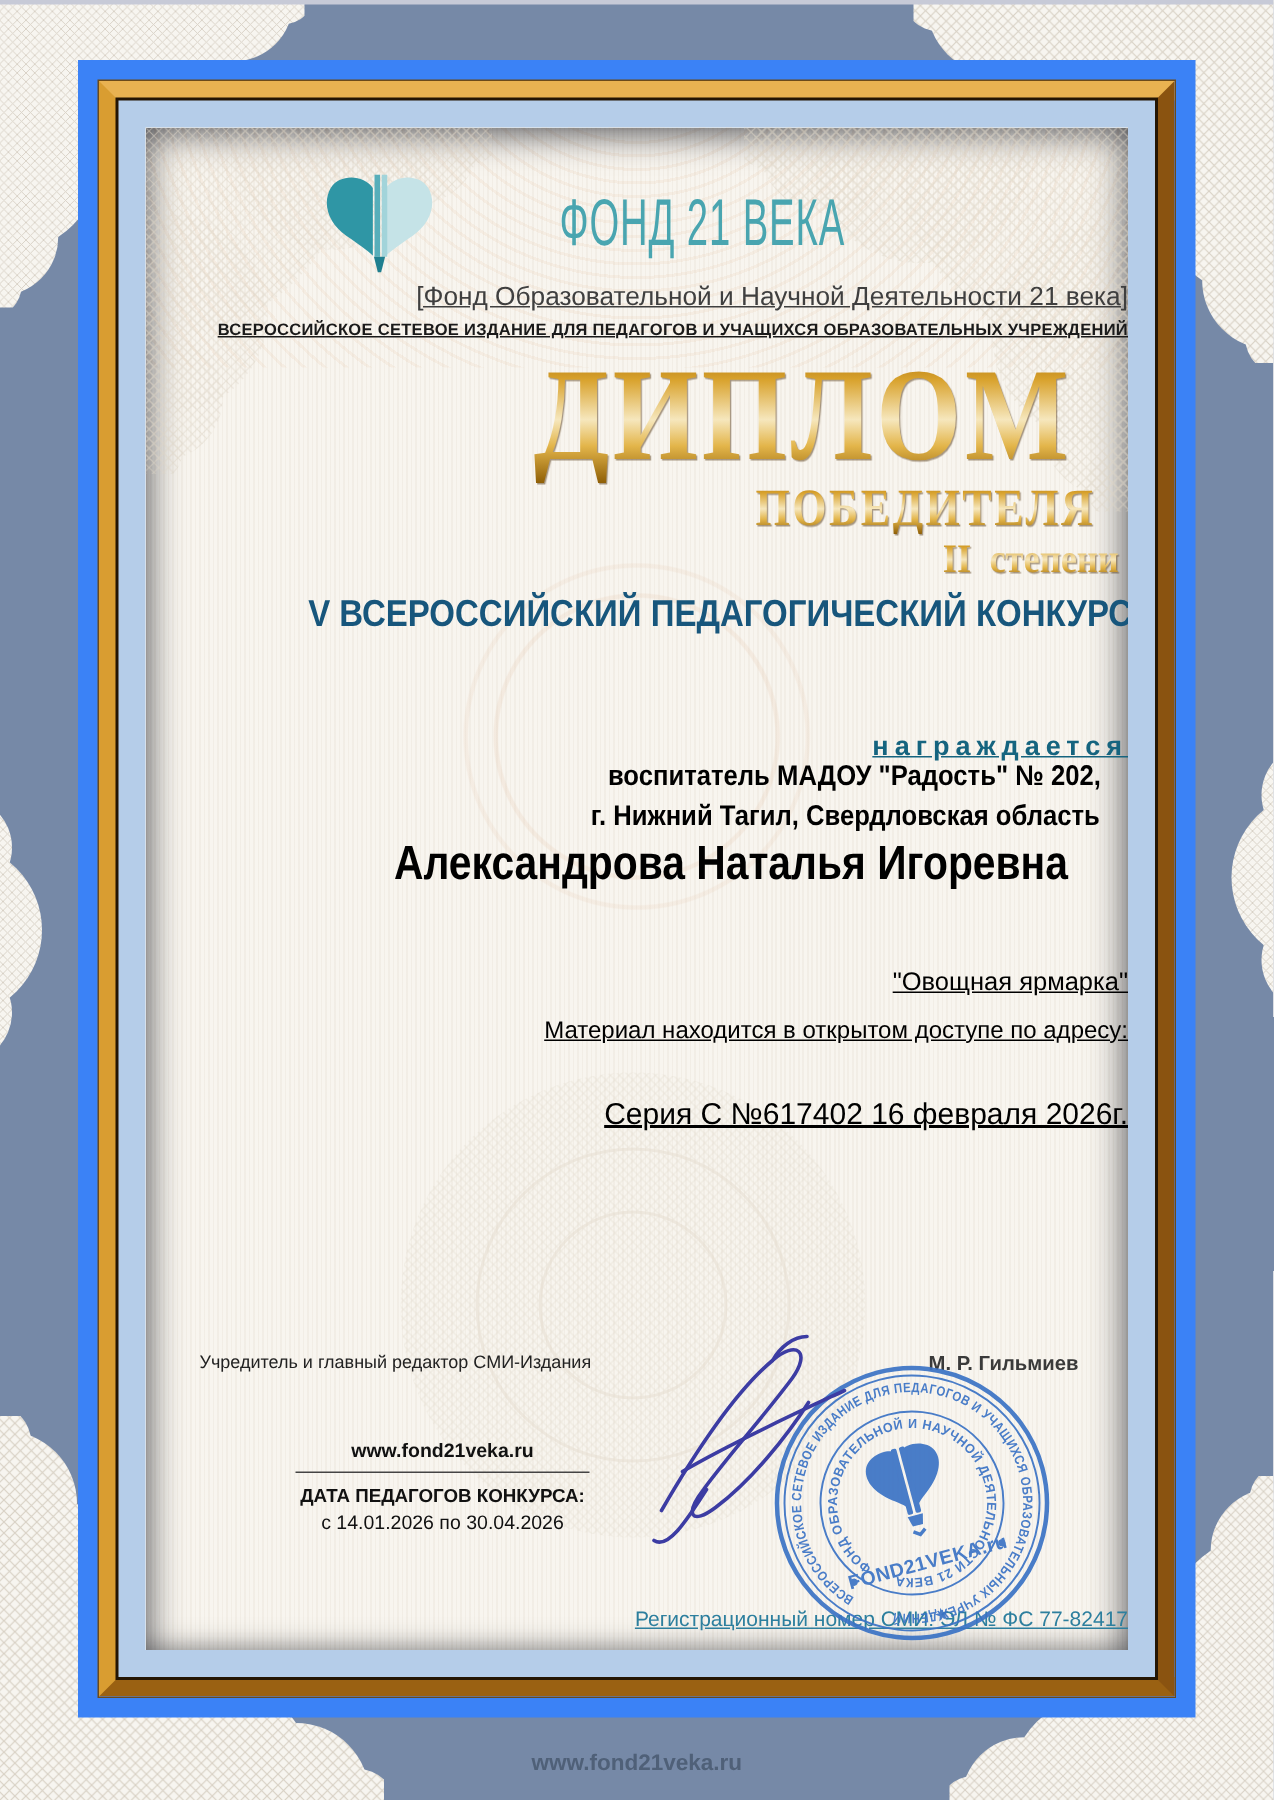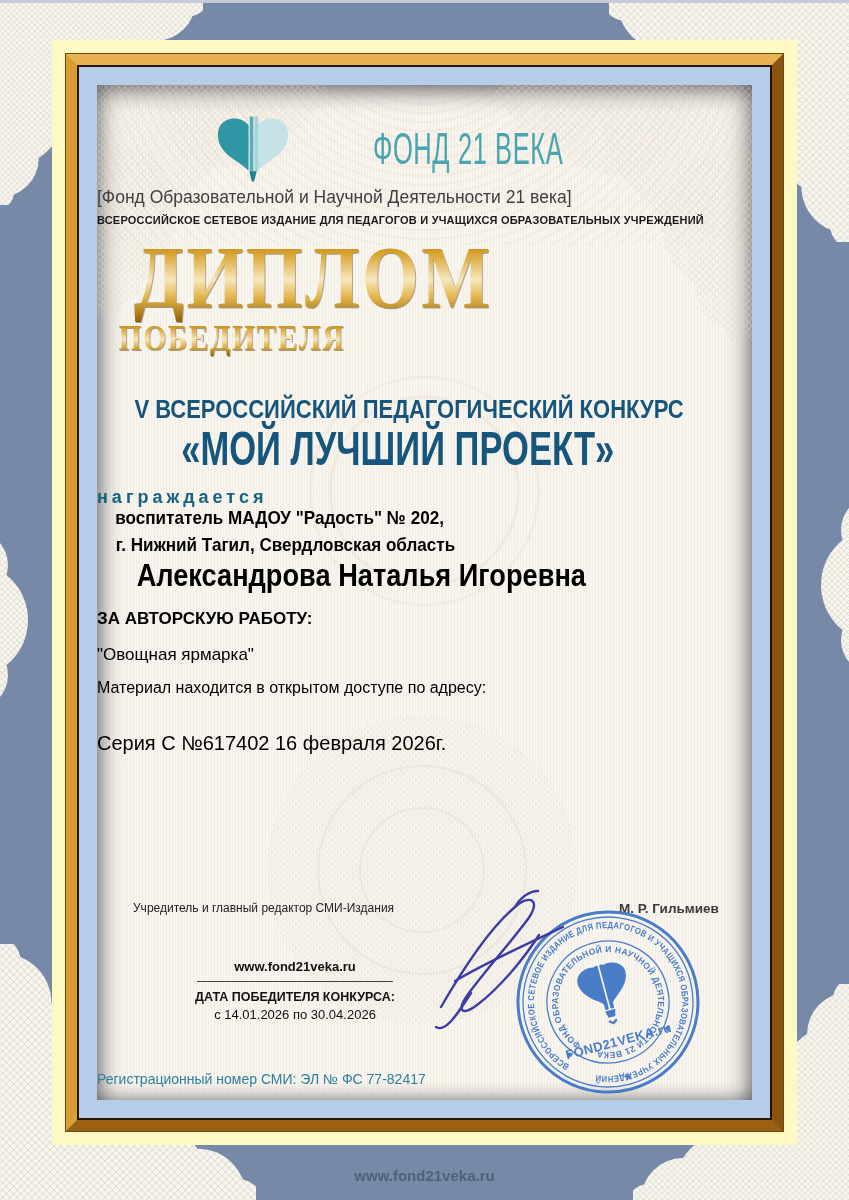--- a/index.html
+++ b/index.html
@@ -11,21 +11,21 @@
   .corner{position:absolute;z-index:1;}
   .c-tl{top:-10px;left:-12px;width:215px;height:215px;}
   .c-tr{top:-10px;right:-12px;width:252px;height:252px;transform:scaleX(-1);}
   .c-bl{bottom:-12px;left:-12px;width:268px;height:268px;transform:scaleY(-1);}
   .c-br{bottom:-12px;right:-12px;width:228px;height:228px;transform:scale(-1,-1);}
   .edge-blob{position:absolute;z-index:1;}
   .e-left{left:-34px;top:535px;width:92px;height:170px;}
   .e-right{right:-34px;top:500px;width:92px;height:170px;transform:scaleX(-1);}
 
   
-  .frame{position:absolute;left:52px;right:52px;top:40px;bottom:55px;background:#fef9c3;padding:14px;box-sizing:border-box;z-index:2;}
+  .frame{position:absolute;left:52px;right:52px;top:40px;bottom:55px;background:#3b82f6;padding:14px;box-sizing:border-box;z-index:2;}
   .gold{width:100%;height:100%;box-sizing:border-box;border:13px solid #c8861f;
         border-top-color:#e9b251;border-left-color:#d99d31;border-right-color:#8a5310;border-bottom-color:#9a6112;
         box-shadow:0 0 0 1px #6b4a1a;}
   .innerblue{width:100%;height:100%;box-sizing:border-box;background:#b5cde9;padding:18px;box-shadow:0 0 0 2px #241503;}
   .paper{position:relative;width:100%;height:100%;box-sizing:border-box;background-color:#f8f5ef;overflow:hidden;
     background-image:
       radial-gradient(circle at 50% 40%, rgba(226,191,163,0.00) 0 92px, rgba(226,191,163,0.20) 93px 95px, rgba(226,191,163,0.0) 96px 112px, rgba(226,191,163,0.16) 113px 115px, rgba(226,191,163,0.0) 116px),
       repeating-radial-gradient(circle at 50% -90px, rgba(233,203,175,0.20) 0 2px, rgba(0,0,0,0) 2px 9px),
       repeating-linear-gradient(90deg, rgba(228,220,208,0.30) 0 1px, rgba(0,0,0,0) 1px 3px);
     background-repeat:no-repeat,no-repeat,repeat;
@@ -33,40 +33,40 @@
     box-shadow:inset 0 18px 20px -10px rgba(40,42,50,.55),
                inset 18px 0 20px -12px rgba(40,42,50,.5),
                inset -18px 0 20px -12px rgba(40,42,50,.5),
                inset 0 -14px 16px -10px rgba(40,42,50,.35);}
   .paper-lace{position:absolute;pointer-events:none;}
   .pl-tl{top:-4px;left:-4px;width:235px;height:235px;opacity:.55;}
   .pl-tr{top:-4px;right:-4px;width:260px;height:260px;opacity:.55;transform:scaleX(-1);}
   .pl-med{left:160px;top:620px;width:330px;height:330px;opacity:.42;}
 
   
-  .t{position:absolute;left:0;width:100%;text-align:left;line-height:1.15;}
+  .t{position:absolute;left:0;width:100%;text-align:right;line-height:1.15;text-decoration:underline;}
   .squeeze{display:inline-block;transform-origin:50% 50%;}
   .sx58{transform:scaleX(.58);} .sx72{transform:scaleX(.72);} .sx83{transform:scaleX(.83);}
   .sx84{transform:scaleX(.84);} .sx85{transform:scaleX(.85);} .sx88{transform:scaleX(.88);} .sx90{transform:scaleX(.90);}
 
   
   .logo-row{position:absolute;top:30px;left:0;width:100%;display:flex;align-items:center;justify-content:center;gap:14px;}
   .logo-text{font-size:44px;font-weight:500;color:#49a5b0;letter-spacing:1px;white-space:nowrap;}
   .org-bracket{top:102px;font-size:17.5px;color:#3f3f3f;}
   .org-subtitle{top:129px;font-size:11px;font-weight:bold;color:#1a1a1a;letter-spacing:.2px;}
 
   
   .gold-text{background:linear-gradient(180deg,#a96f09 0%,#d9a32e 22%,#f6e7bd 52%,#e3b54a 72%,#8f5f06 100%);
              -webkit-background-clip:text;background-clip:text;color:transparent;
              filter:drop-shadow(1.5px 1.5px 0 rgba(70,40,0,.45));}
   .title-main{top:149px;font-family:"Liberation Serif","DejaVu Serif",serif;font-weight:bold;font-size:88px;letter-spacing:3px;line-height:1;}
   .title-winner{top:236px;font-family:"Liberation Serif","DejaVu Serif",serif;font-weight:bold;font-size:35px;letter-spacing:2px;line-height:1;}
   .title-degree{top:274px;font-family:"Liberation Serif","DejaVu Serif",serif;font-weight:bold;font-size:27px;line-height:1;white-space:pre;}
 
-  .contest-1{top:312px;font-size:25px;font-weight:bold;color:#17567c;line-height:1;}
+  .contest-1{top:312px;font-size:25px;font-weight:bold;color:#17567c;line-height:1;margin-left:40px;}
   .contest-2{top:340px;font-size:48px;font-weight:bold;color:#17567c;line-height:1;}
   .awarded{top:402px;font-size:18px;font-weight:bold;color:#15647f;letter-spacing:4px;}
 
   .recip-pos{top:422px;font-size:19px;font-weight:bold;color:#000;}
   .recip-loc{top:449px;font-size:19px;font-weight:bold;color:#000;}
   .recip-name{top:474px;font-size:32px;font-weight:bold;color:#000;line-height:1;}
 
   .work-label{top:524px;font-size:17px;font-weight:bold;color:#000;}
   .work-title{top:560px;font-size:17px;color:#000;}
   .work-access{top:594px;font-size:16px;color:#000;}
@@ -169,42 +169,41 @@
               <path d="M45,76 L55,76 L51.5,90 L48.5,90 Z" fill="#1f7f8f"></path>
             </svg>
             <span class="logo-text squeeze sx58">ФОНД 21 ВЕКА</span>
           </div>
 
           <div class="t org-bracket"><span>[Фонд Образовательной и Научной Деятельности 21 века]</span></div>
           <div class="t org-subtitle"><span>ВСЕРОССИЙСКОЕ СЕТЕВОЕ ИЗДАНИЕ ДЛЯ ПЕДАГОГОВ И УЧАЩИХСЯ  ОБРАЗОВАТЕЛЬНЫХ УЧРЕЖДЕНИЙ</span></div>
 
           <div class="t title-winner"><span class="squeeze sx84 gold-text">ПОБЕДИТЕЛЯ</span></div>
           <div class="t title-main"><span class="squeeze sx83 gold-text">ДИПЛОМ</span></div>
+          <div class="t title-degree"><span class="squeeze sx90 gold-text">II  степени</span></div>
 
           <div class="t contest-1"><span class="squeeze sx88">V ВСЕРОССИЙСКИЙ ПЕДАГОГИЧЕСКИЙ КОНКУРС</span></div>
-          <div class="t contest-2"><span class="squeeze sx72">«МОЙ ЛУЧШИЙ ПРОЕКТ»</span></div>
           <div class="t awarded"><span>награждается</span></div>
 
           <div class="t recip-pos"><span class="squeeze sx90">воспитатель МАДОУ "Радость" № 202,</span></div>
           <div class="t recip-loc"><span class="squeeze sx90">г. Нижний Тагил, Свердловская область</span></div>
           <div class="t recip-name"><span class="squeeze sx85">Александрова Наталья Игоревна</span></div>
 
-          <div class="t work-label"><span>ЗА АВТОРСКУЮ РАБОТУ:</span></div>
           <div class="t work-title"><span>"Овощная ярмарка"</span></div>
           <div class="t work-access"><span>Материал находится в открытом доступе по адресу:</span></div>
           <div class="t work-series"><span>Серия С №617402 16 февраля 2026г.</span></div>
 
           <div class="founder">
             <div>Учредитель и главный редактор СМИ-Издания</div>
           </div>
 
           <div class="site-date">
             <div class="site-link">www.fond21veka.ru</div>
             <hr class="site-rule">
-            <div class="date-label">ДАТА ПОБЕДИТЕЛЯ КОНКУРСА:</div>
+            <div class="date-label">ДАТА ПЕДАГОГОВ КОНКУРСА:</div>
             <div class="date-range">с 14.01.2026 по 30.04.2026</div>
           </div>
 
           <div class="editor-name">М. Р. Гильмиев</div>
 
           <svg class="signature" viewBox="0 0 168 158" fill="none" stroke="#3c3ca3" stroke-width="2.4" stroke-linecap="round">
             <path d="M16,126 C38,88 66,46 90,26 C106,12 116,20 103,38 C86,61 60,90 44,112 C31,129 36,136 52,124 C76,106 100,76 114,54"></path>
             <path d="M90,26 C95,17 104,10 113,10"></path>
             <path d="M30,100 C64,80 108,60 138,46"></path>
             <path d="M46,112 C32,134 20,152 11,146"></path>

